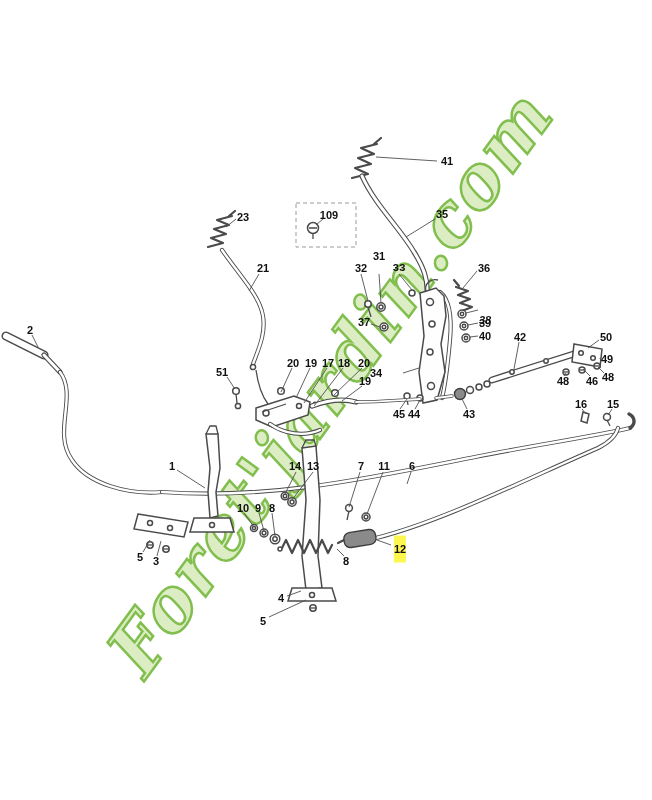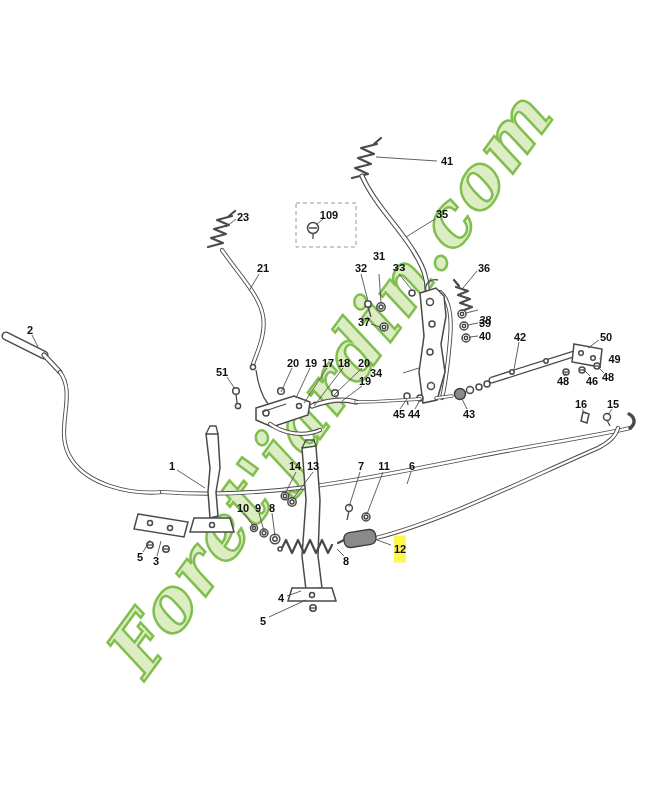--- a/index.html
+++ b/index.html
@@ -301,21 +301,21 @@
       <div class="part-label" style="left: 361px; top: 268px;">32</div>
       <div class="part-label" style="left: 379px; top: 256px;">31</div>
       <div class="part-label" style="left: 399px; top: 268px; font-family: Liberation Mono, monospace;">33</div>
       <div class="part-label" style="left: 484px; top: 268px;">36</div>
       <div class="part-label" style="left: 485px; top: 320px; font-style: italic;">38</div>
       <div class="part-label" style="left: 485px; top: 323px;">39</div>
       <div class="part-label" style="left: 485px; top: 336px;">40</div>
       <div class="part-label" style="left: 364px; top: 322px;">37</div>
       <div class="part-label" style="left: 520px; top: 337px;">42</div>
       <div class="part-label" style="left: 606px; top: 337px;">50</div>
-      <div class="part-label" style="left: 607px; top: 359px; padding-left: 15px;">49</div>
+      <div class="part-label" style="left: 607px; top: 359px;">49</div>
       <div class="part-label" style="left: 563px; top: 381px;">48</div>
       <div class="part-label" style="left: 592px; top: 381px;">46</div>
       <div class="part-label" style="left: 608px; top: 377px;">48</div>
       <div class="part-label" style="left: 30px; top: 330px;">2</div>
       <div class="part-label" style="left: 222px; top: 372px;">51</div>
       <div class="part-label" style="left: 293px; top: 363px;">20</div>
       <div class="part-label" style="left: 311px; top: 363px;">19</div>
       <div class="part-label" style="left: 328px; top: 363px;">17</div>
       <div class="part-label" style="left: 344px; top: 363px;">18</div>
       <div class="part-label" style="left: 364px; top: 363px;">20</div>

